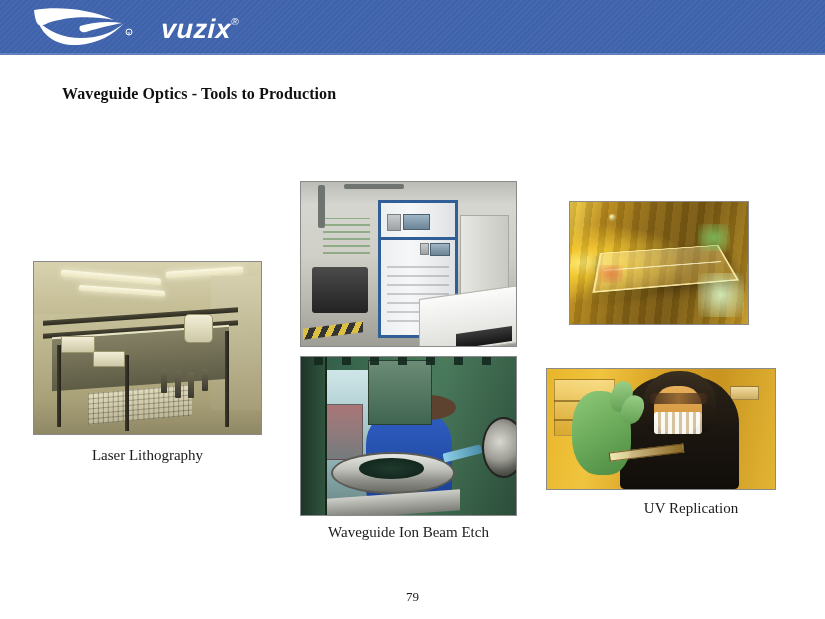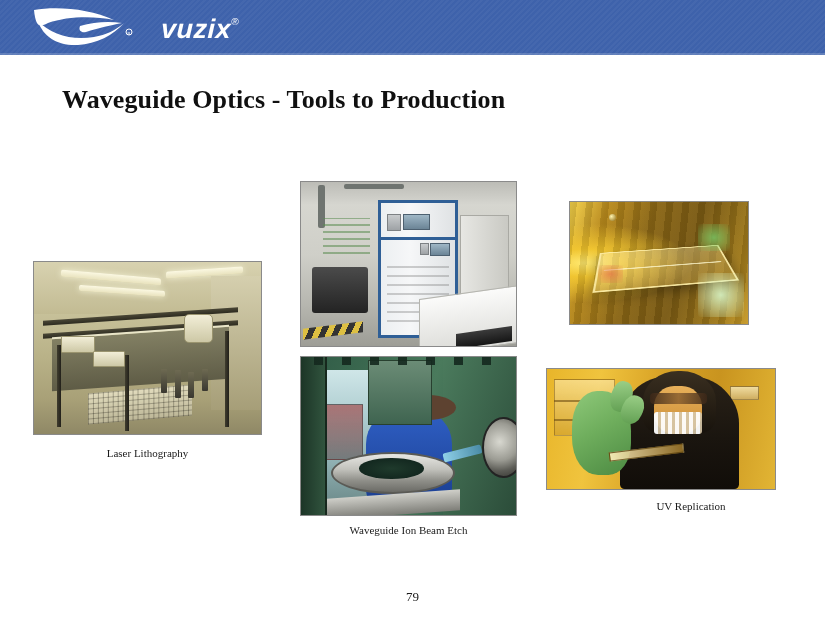--- a/index.html
+++ b/index.html
@@ -83,21 +83,21 @@
     white-space: nowrap;
   }
 
   
   .slide-title {
     position: absolute;
     left: 62px;
     top: 85px;
     font-family: "Liberation Serif", serif;
     font-weight: bold;
-    font-size: 26px;
+    font-size: 16px;
     color: #101010;
     letter-spacing: 0.1px;
     white-space: nowrap;
   }
 
   
   .photo {
     position: absolute;
     border: 1px solid #8a8a8a;
     box-sizing: border-box;
@@ -105,21 +105,21 @@
     background: #777;
   }
   .photo .inner {
     position: absolute;
     inset: 0;
   }
 
   .caption {
     position: absolute;
     font-family: "Liberation Serif", serif;
-    font-size: 11px;
+    font-size: 15px;
     color: #1a1a1a;
     text-align: center;
     white-space: nowrap;
   }
 
   
   #photo-laser-lithography { left: 33px; top: 261px; width: 229px; height: 174px; }
   .lith-bg {
     position: absolute; inset: 0;
     background:

